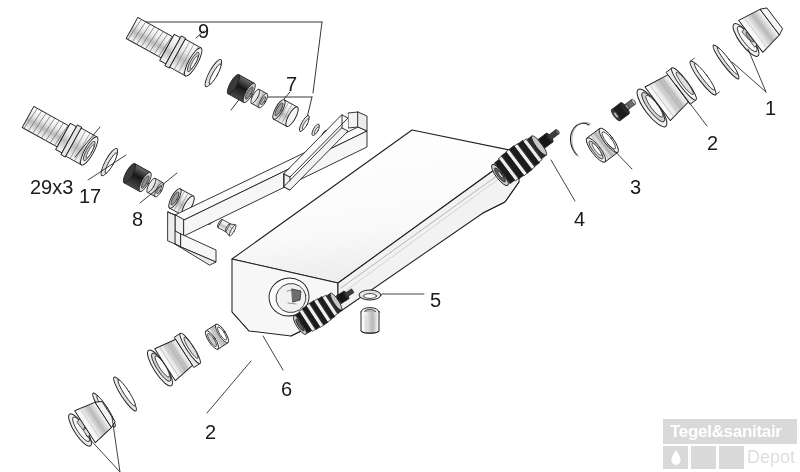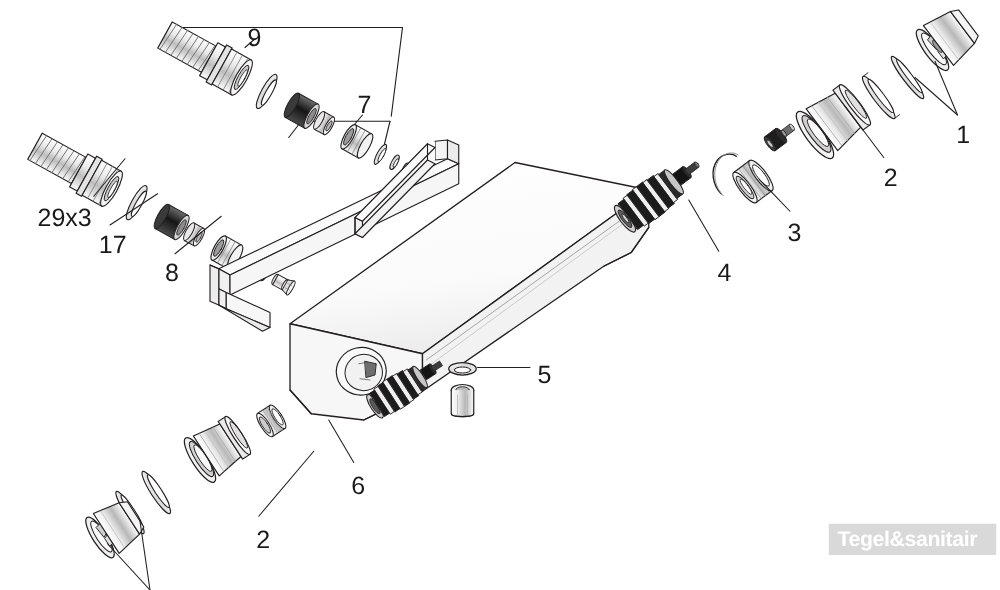--- a/index.html
+++ b/index.html
@@ -516,26 +516,35 @@
 
     </g>
   </svg>
 
   <div class="callout big" style="left:198px;top:21px;">9</div>
   <div class="callout big" style="left:286px;top:74px;">7</div>
   <div class="callout big" style="left:765px;top:98px;">1</div>
   <div class="callout big" style="left:707px;top:133px;">2</div>
   <div class="callout big" style="left:630px;top:177px;">3</div>
   <div class="callout big" style="left:574px;top:209px;">4</div>
-  <div class="callout big" style="left:30px;top:165px;">29x3</div>
+  <div class="callout big" style="left:30px;top:177px;">29x3</div>
   <div class="callout big" style="left:79px;top:186px;">17</div>
   <div class="callout big" style="left:132px;top:209px;">8</div>
   <div class="callout big" style="left:430px;top:290px;">5</div>
   <div class="callout big" style="left:281px;top:379px;">6</div>
   <div class="callout big" style="left:205px;top:422px;">2</div>
 
   <div id="logo">
     <div class="logo-bar">
       <span class="logo-word">Tegel&amp;sanitair</span>
     </div>
+    <div class="logo-row2">
+      <span class="sq sq1"></span>
+      <span class="sq sq2"></span>
+      <span class="sq sq3"></span>
+      <svg class="drop" viewBox="0 0 10 15">
+        <path d="M5 0 C5 0 9.6 6.2 9.6 9.9 C9.6 12.7 7.5 14.8 5 14.8 C2.5 14.8 0.4 12.7 0.4 9.9 C0.4 6.2 5 0 5 0 Z" fill="#ffffff"></path>
+      </svg>
+      <span class="logo-sub">Depot</span>
+    </div>
   </div>
 
 </div>
 
 </body></html>

